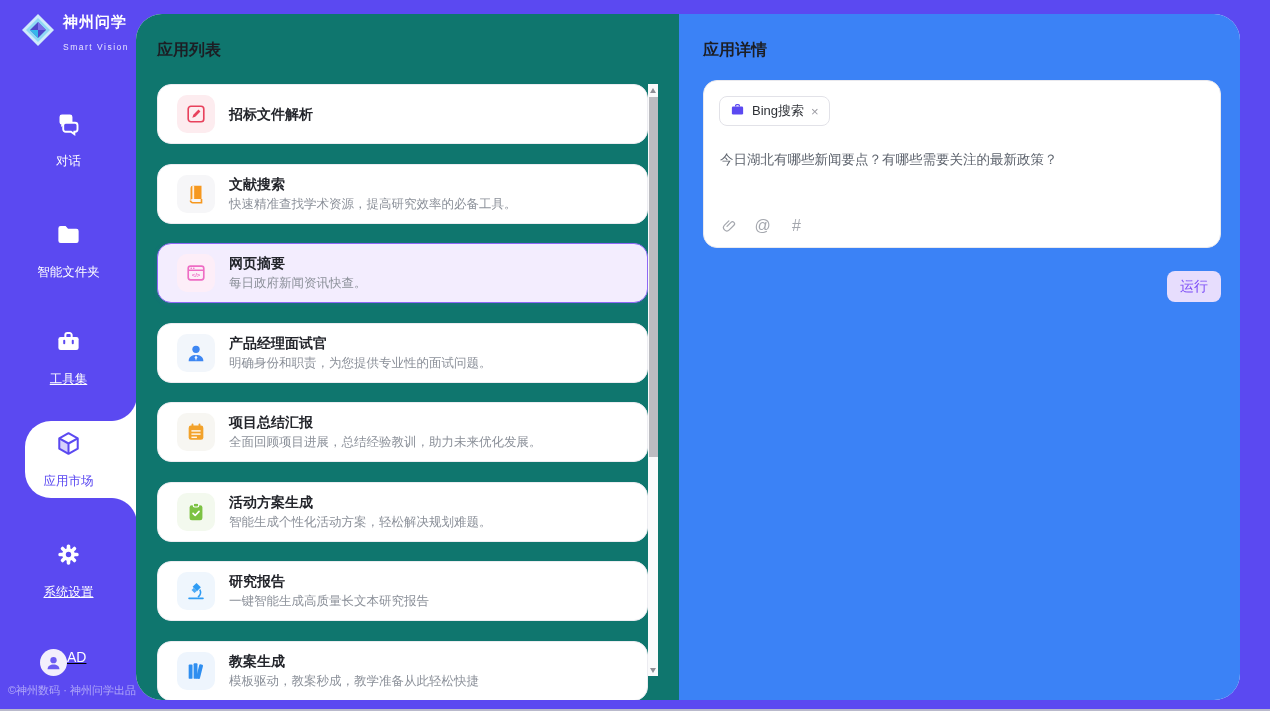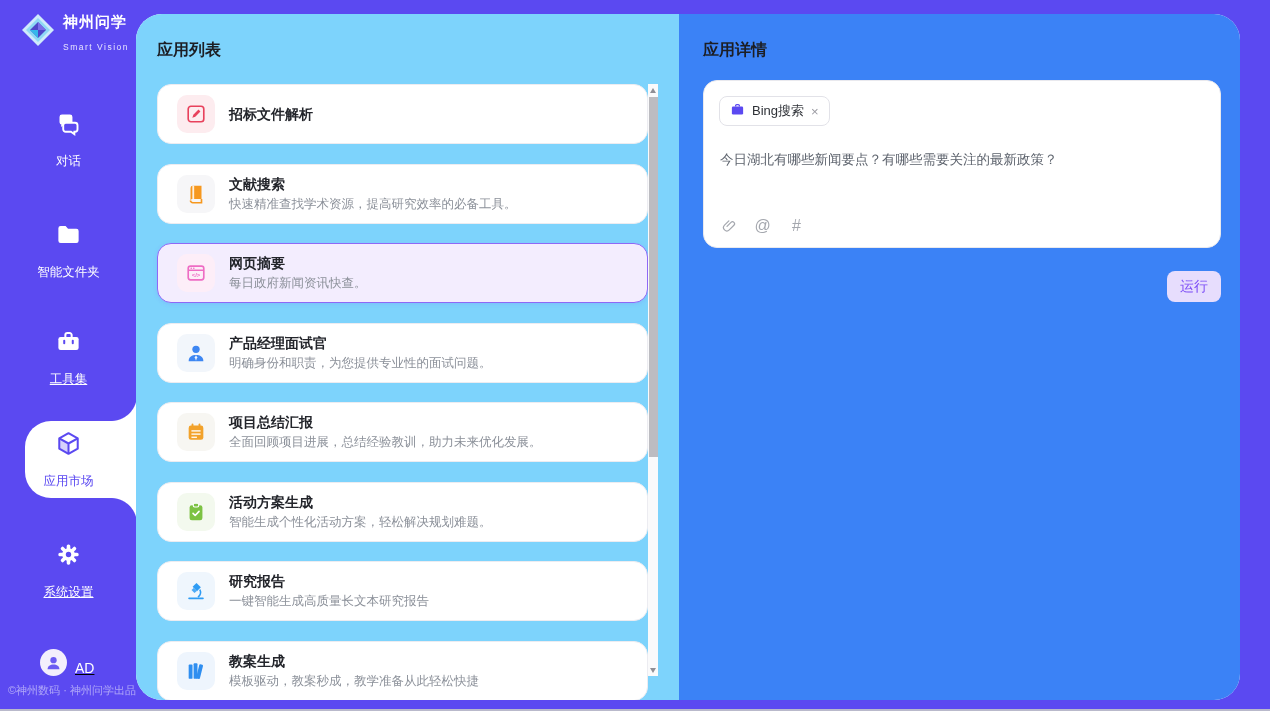--- a/index.html
+++ b/index.html
@@ -17,30 +17,30 @@
   .nav-item .ico { display:inline-block; width:27px; height:27px; }
   .nav-label { display:block; font-size:12.5px; margin-top:12px; }
   .nav-label.u { text-decoration:underline; }
   .bubble { position:absolute; left:25px; top:421px; width:112px; height:77px;
     background:#fff; border-radius:26px 0 0 26px; }
   .bubble::before { content:""; position:absolute; right:0; top:-26px; width:26px; height:26px;
     background:radial-gradient(circle at 0 0, #5b49f1 25.5px, #fff 26.5px); }
   .bubble::after { content:""; position:absolute; right:0; bottom:-26px; width:26px; height:26px;
     background:radial-gradient(circle at 0 100%, #5b49f1 25.5px, #fff 26.5px); }
   .nav-item.active { color:#5b49f1; top:430px; }
-  .user-row { position:absolute; left:40px; top:649px; display:flex; align-items:flex-end; gap:8px; cursor:pointer;text-decoration:underline; }
+  .user-row { position:absolute; left:40px; top:649px; display:flex; align-items:flex-start; gap:0; cursor:pointer;text-decoration:underline; }
   .avatar { width:27px; height:27px; border-radius:50%; background:#f3effc; display:flex; align-items:center; justify-content:center; }
   .user-name { color:#fff; font-size:14px; }
   .copyright { position:absolute; left:8px; top:683px; color:rgba(255,255,255,.5); font-size:11px; white-space:nowrap; }
 
   
   .content { position:absolute; left:136px; top:14px; width:1104px; height:686px;
     background:#fff; border-radius:26px; overflow:hidden; }
   .panel-title { font-size:16px; font-weight:bold; color:#1c1e24; }
-  .list-panel { position:absolute; left:0; top:0; width:543px; height:686px; background:#7dd3fc; }
+  .list-panel { position:absolute; left:0; top:0; width:543px; height:686px; background:#0f766e; }
   .list-panel .panel-title { position:absolute; left:21px; top:26px; }
   .app-list { position:absolute; left:21px; top:70px; width:491px; display:flex; flex-direction:column; gap:19.5px; }
   .app-item { height:60px; border:1px solid #ececf1; border-radius:14px; background:#fff;
     display:flex; align-items:center; padding:0 14px 0 19px; gap:14px; cursor:pointer; }
   .app-item.selected { background:#f3edfe; border:1.5px solid #8e68f6; box-shadow:0 1px 4px rgba(120,80,240,.15); }
   .tile { width:38px; height:38px; border-radius:10px; flex:0 0 38px;
     display:flex; align-items:center; justify-content:center; }
   .app-name { font-size:14px; font-weight:bold; color:#23252b; line-height:1; }
   .app-desc { font-size:12.5px; color:#8b9099; margin-top:7px; line-height:1; white-space:nowrap; }
   

